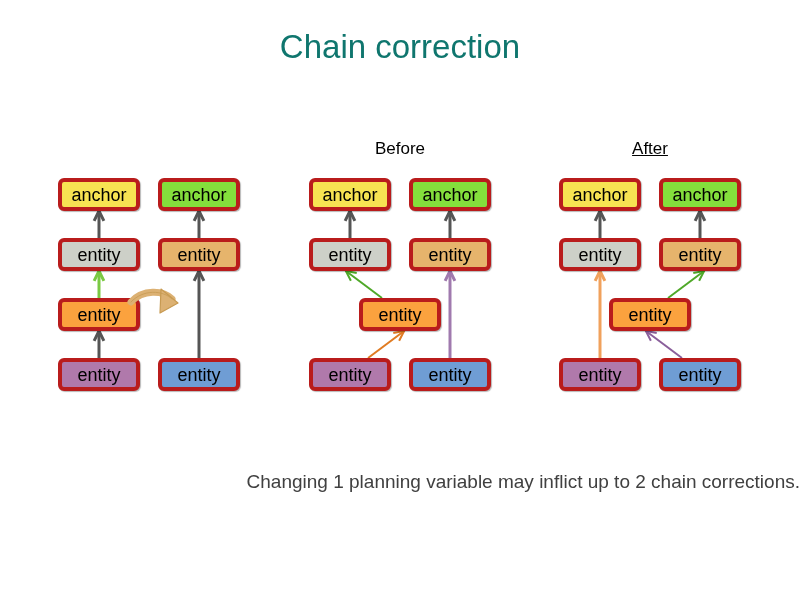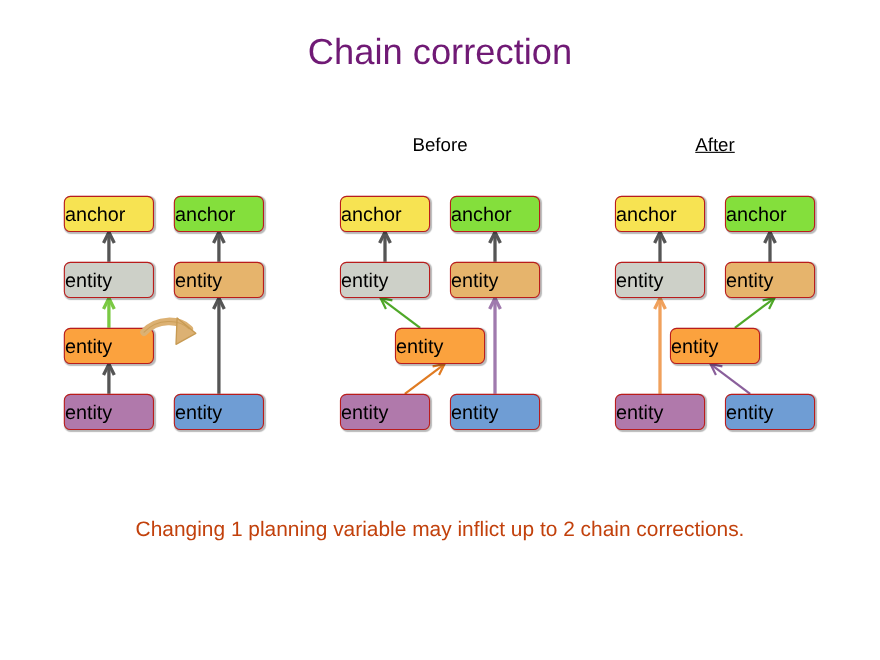--- a/index.html
+++ b/index.html
@@ -19,51 +19,52 @@
     width: 800px; height: 600px;
   }
   .title {
     position: absolute;
     left: 0; top: 27px;
     width: 800px;
     text-align: center;
     font-size: 33px;
     line-height: 40px;
     font-weight: normal;
-    color: #701a75;
+    color: #0f766e;
     white-space: nowrap;
   }
   .caption {
     position: absolute;
     left: 0; top: 468px;
     width: 800px;
-    text-align: center;
+    text-align: right;
     font-size: 19px;
     line-height: 28px;
-    color: #c2410c;
+    color: #404040;
     white-space: nowrap;
   }
   .panel-label {
     position: absolute;
     font-size: 17px;
     line-height: 22px;
     text-align: center;
     color: #000;
     white-space: nowrap;
+    margin-top: 17px;
   }
   .node {
     position: absolute;
     width: 82px;
     height: 33px;
     box-sizing: border-box;
-    border: 1px solid #b91c1c;
+    border: 4px solid #b91c1c;
     border-radius: 6px;
     display: flex;
     align-items: center;
-    justify-content: flex-start;
+    justify-content: center;
     font-size: 18px;
     line-height: 18px;
     color: #000;
     box-shadow: 1px 1px 1px rgba(0,0,0,0.28);
     white-space: nowrap;
     z-index: 3;
   }
   .edges {
     position: absolute;
     left: 0; top: 0;

